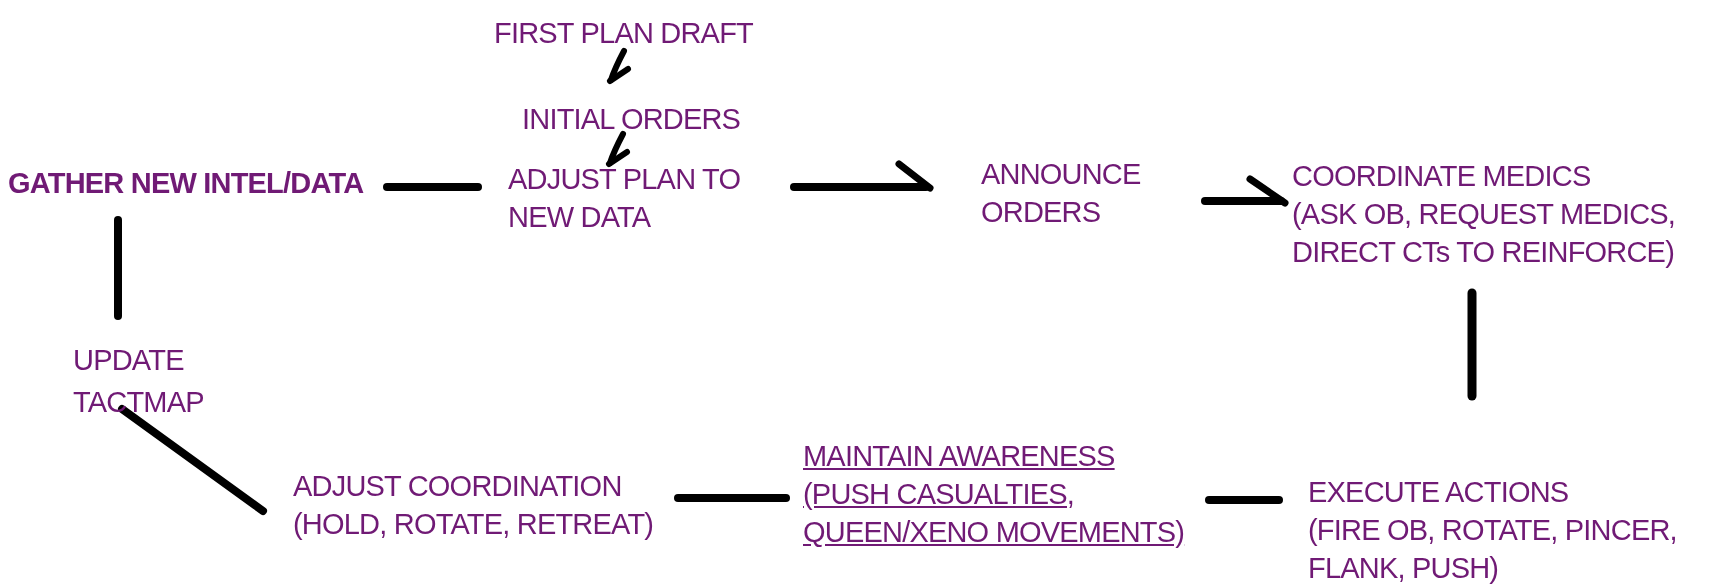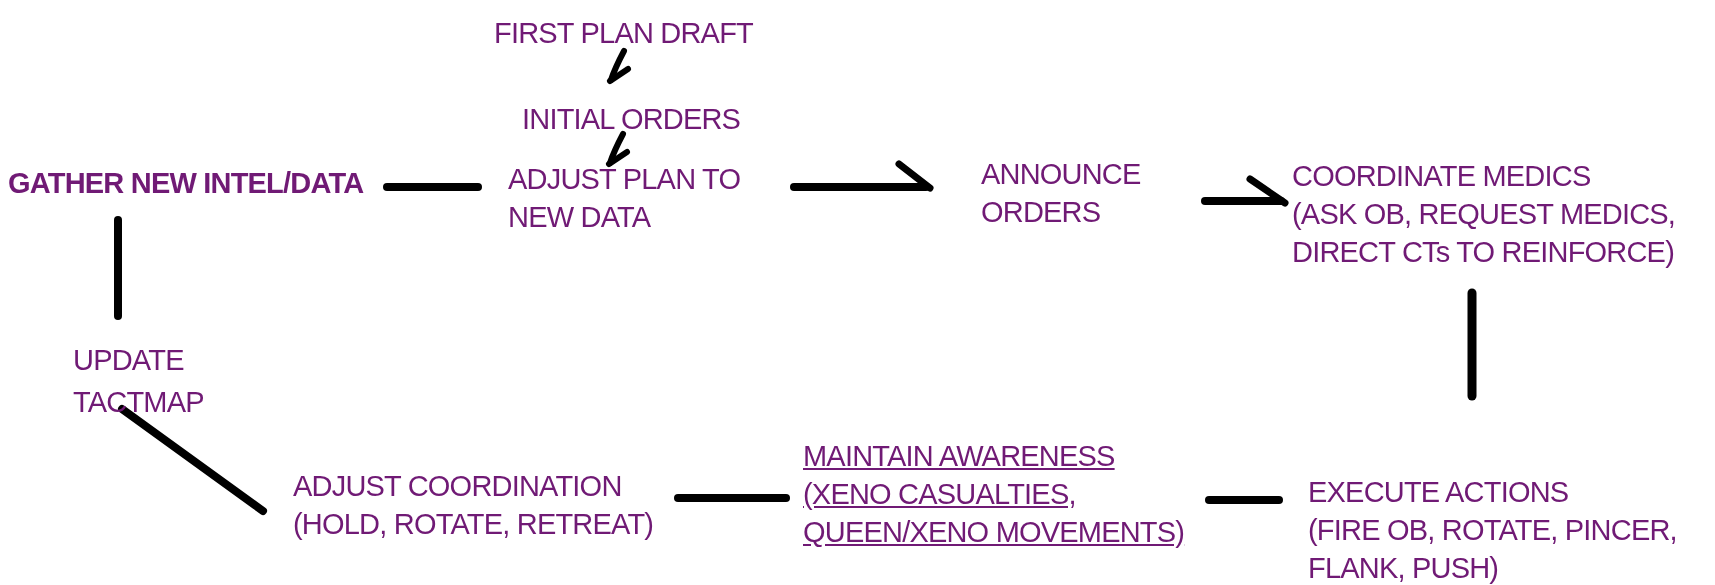--- a/index.html
+++ b/index.html
@@ -112,21 +112,21 @@
   </div>
 
   <div class="node" style="left:1308px; top:439px;margin-top:34px;">
     <span>EXECUTE ACTIONS</span>
     <span>(FIRE OB, ROTATE, PINCER,</span>
     <span>FLANK, PUSH)</span>
   </div>
 
   <div class="node" style="left:803px; top:437px;text-decoration:underline;">
     <span>MAINTAIN AWARENESS</span>
-    <span>(XENO CASUALTIES,</span>
+    <span>(PUSH CASUALTIES,</span>
     <span>QUEEN/XENO MOVEMENTS)</span>
   </div>
 
   <div class="node" style="left:293px; top:467px;">
     <span>ADJUST COORDINATION</span>
     <span>(HOLD, ROTATE, RETREAT)</span>
   </div>
 
   <div class="node node--wide-leading" style="left:58px; top:339px;margin-left:15px;">
     <span>UPDATE</span>

